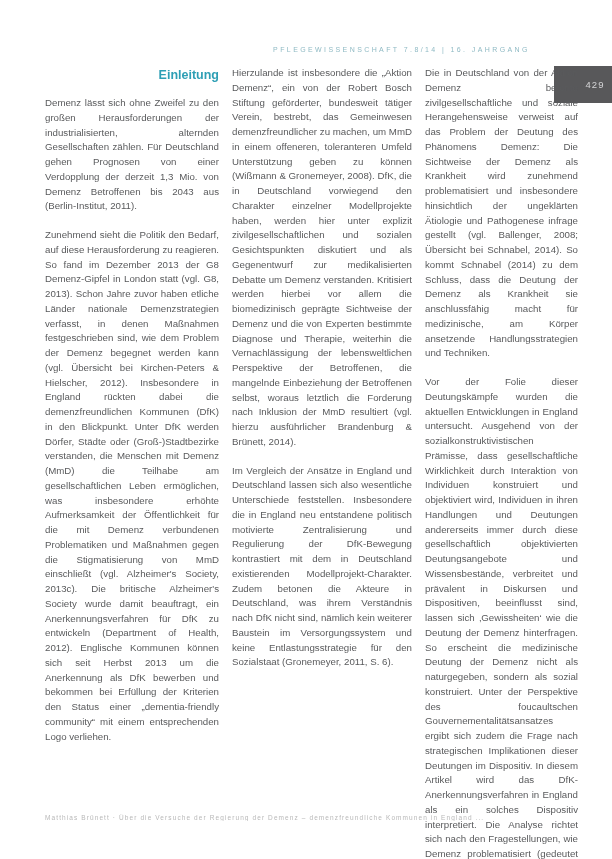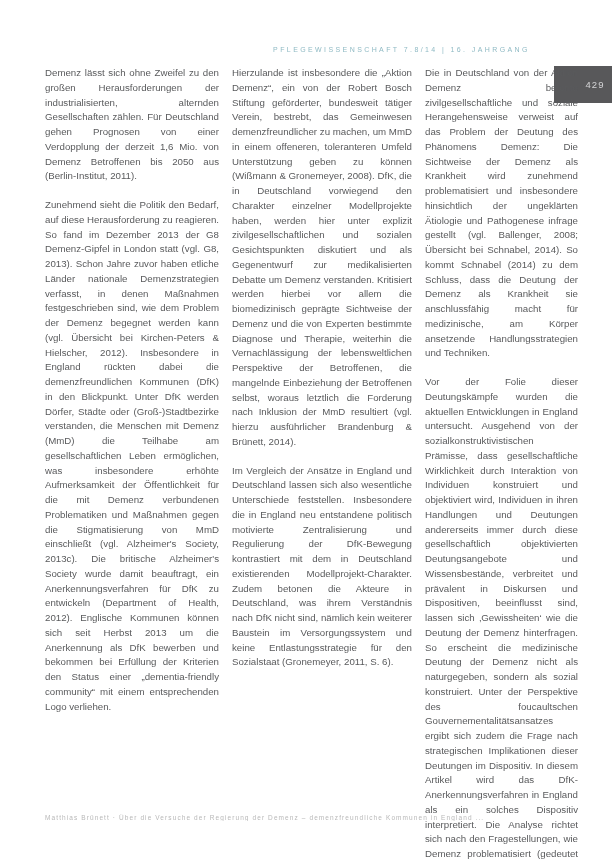--- a/index.html
+++ b/index.html
@@ -59,21 +59,22 @@
 
   <div class="journal-header">PFLEGEWISSENSCHAFT 7.8/14  |  16. JAHRGANG</div>
 
   <div class="pagenum-box">
     <span>429</span>
   </div>
 
   <div class="columns">
 
     <div class="col col-1">
-      <p class="body-text">Demenz lässt sich ohne Zweifel zu den großen Herausforderungen der industrialisierten, alternden Gesellschaften zählen. Für Deutschland gehen Prognosen von einer Verdopplung der derzeit 1,6 Mio. von Demenz Betroffenen bis 2050 aus (Berlin-Institut, 2011).</p>
+      <h2 class="section-heading">Einleitung</h2>
+      <p class="body-text">Demenz lässt sich ohne Zweifel zu den großen Herausforderungen der industrialisierten, alternden Gesellschaften zählen. Für Deutschland gehen Prognosen von einer Verdopplung der derzeit 1,3 Mio. von Demenz Betroffenen bis 2043 aus (Berlin-Institut, 2011).</p>
       <p class="body-text">Zunehmend sieht die Politik den Bedarf, auf diese Herausforderung zu reagieren. So fand im Dezember 2013 der G8 Demenz-Gipfel in London statt (vgl. G8, 2013). Schon Jahre zuvor haben etliche Länder nationale Demenzstrategien verfasst, in denen Maßnahmen festgeschrieben sind, wie dem Problem der Demenz begegnet werden kann (vgl. Übersicht bei Kirchen-Peters &amp; Hielscher, 2012). Insbesondere in England rückten dabei die demenzfreundlichen Kommunen (DfK) in den Blickpunkt. Unter DfK werden Dörfer, Städte oder (Groß-)Stadtbezirke verstanden, die Menschen mit Demenz (MmD) die Teilhabe am gesellschaftlichen Leben ermöglichen, was insbesondere erhöhte Aufmerksamkeit der Öffentlichkeit für die mit Demenz verbundenen Problematiken und Maßnahmen gegen die Stigmatisierung von MmD einschließt (vgl. Alzheimer's Society, 2013c). Die britische Alzheimer's Society wurde damit beauftragt, ein Anerkennungsverfahren für DfK zu entwickeln (Department of Health, 2012). Englische Kommunen können sich seit Herbst 2013 um die Anerkennung als DfK bewerben und bekommen bei Erfüllung der Kriterien den Status einer „dementia-friendly community“ mit einem entsprechenden Logo verliehen.</p>
     </div>
 
     <div class="col col-2">
       <p class="body-text">Hierzulande ist insbesondere die „Aktion Demenz“, ein von der Robert Bosch Stiftung geförderter, bundesweit tätiger Verein, bestrebt, das Gemeinwesen demenzfreundlicher zu machen, um MmD in einem offeneren, toleranteren Umfeld Unterstützung geben zu können (Wißmann &amp; Gronemeyer, 2008). DfK, die in Deutschland vorwiegend den Charakter einzelner Modellprojekte haben, werden hier unter explizit zivilgesellschaftlichen und sozialen Gesichtspunkten diskutiert und als Gegenentwurf zur medikalisierten Debatte um Demenz verstanden. Kritisiert werden hierbei vor allem die biomedizinisch geprägte Sichtweise der Demenz und die von Experten bestimmte Diagnose und Therapie, weiterhin die Vernachlässigung der lebensweltlichen Perspektive der Betroffenen, die mangelnde Einbeziehung der Betroffenen selbst, woraus letztlich die Forderung nach Inklusion der MmD resultiert (vgl. hierzu ausführlicher Brandenburg &amp; Brünett, 2014).</p>
       <p class="body-text">Im Vergleich der Ansätze in England und Deutschland lassen sich also wesentliche Unterschiede feststellen. Insbesondere die in England neu entstandene politisch motivierte Zentralisierung und Regulierung der DfK-Bewegung kontrastiert mit dem in Deutschland existierenden Modellprojekt-Charakter. Zudem betonen die Akteure in Deutschland, was ihrem Verständnis nach DfK nicht sind, nämlich kein weiterer Baustein im Versorgungssystem und keine Entlastungsstrategie für den Sozialstaat (Gronemeyer, 2011, S. 6).</p>
     </div>
 
     <div class="col col-3">
       <p class="body-text">Die in Deutschland von der Aktion Demenz betonte zivilgesellschaftliche und soziale Herangehensweise verweist auf das Problem der Deutung des Phänomens Demenz: Die Sichtweise der Demenz als Krankheit wird zunehmend problematisiert und insbesondere hinsichtlich der ungeklärten Ätiologie und Pathogenese infrage gestellt (vgl. Ballenger, 2008; Übersicht bei Schnabel, 2014). So kommt Schnabel (2014) zu dem Schluss, dass die Deutung der Demenz als Krankheit sie anschlussfähig macht für medizinische, am Körper ansetzende Handlungsstrategien und Techniken.</p>

